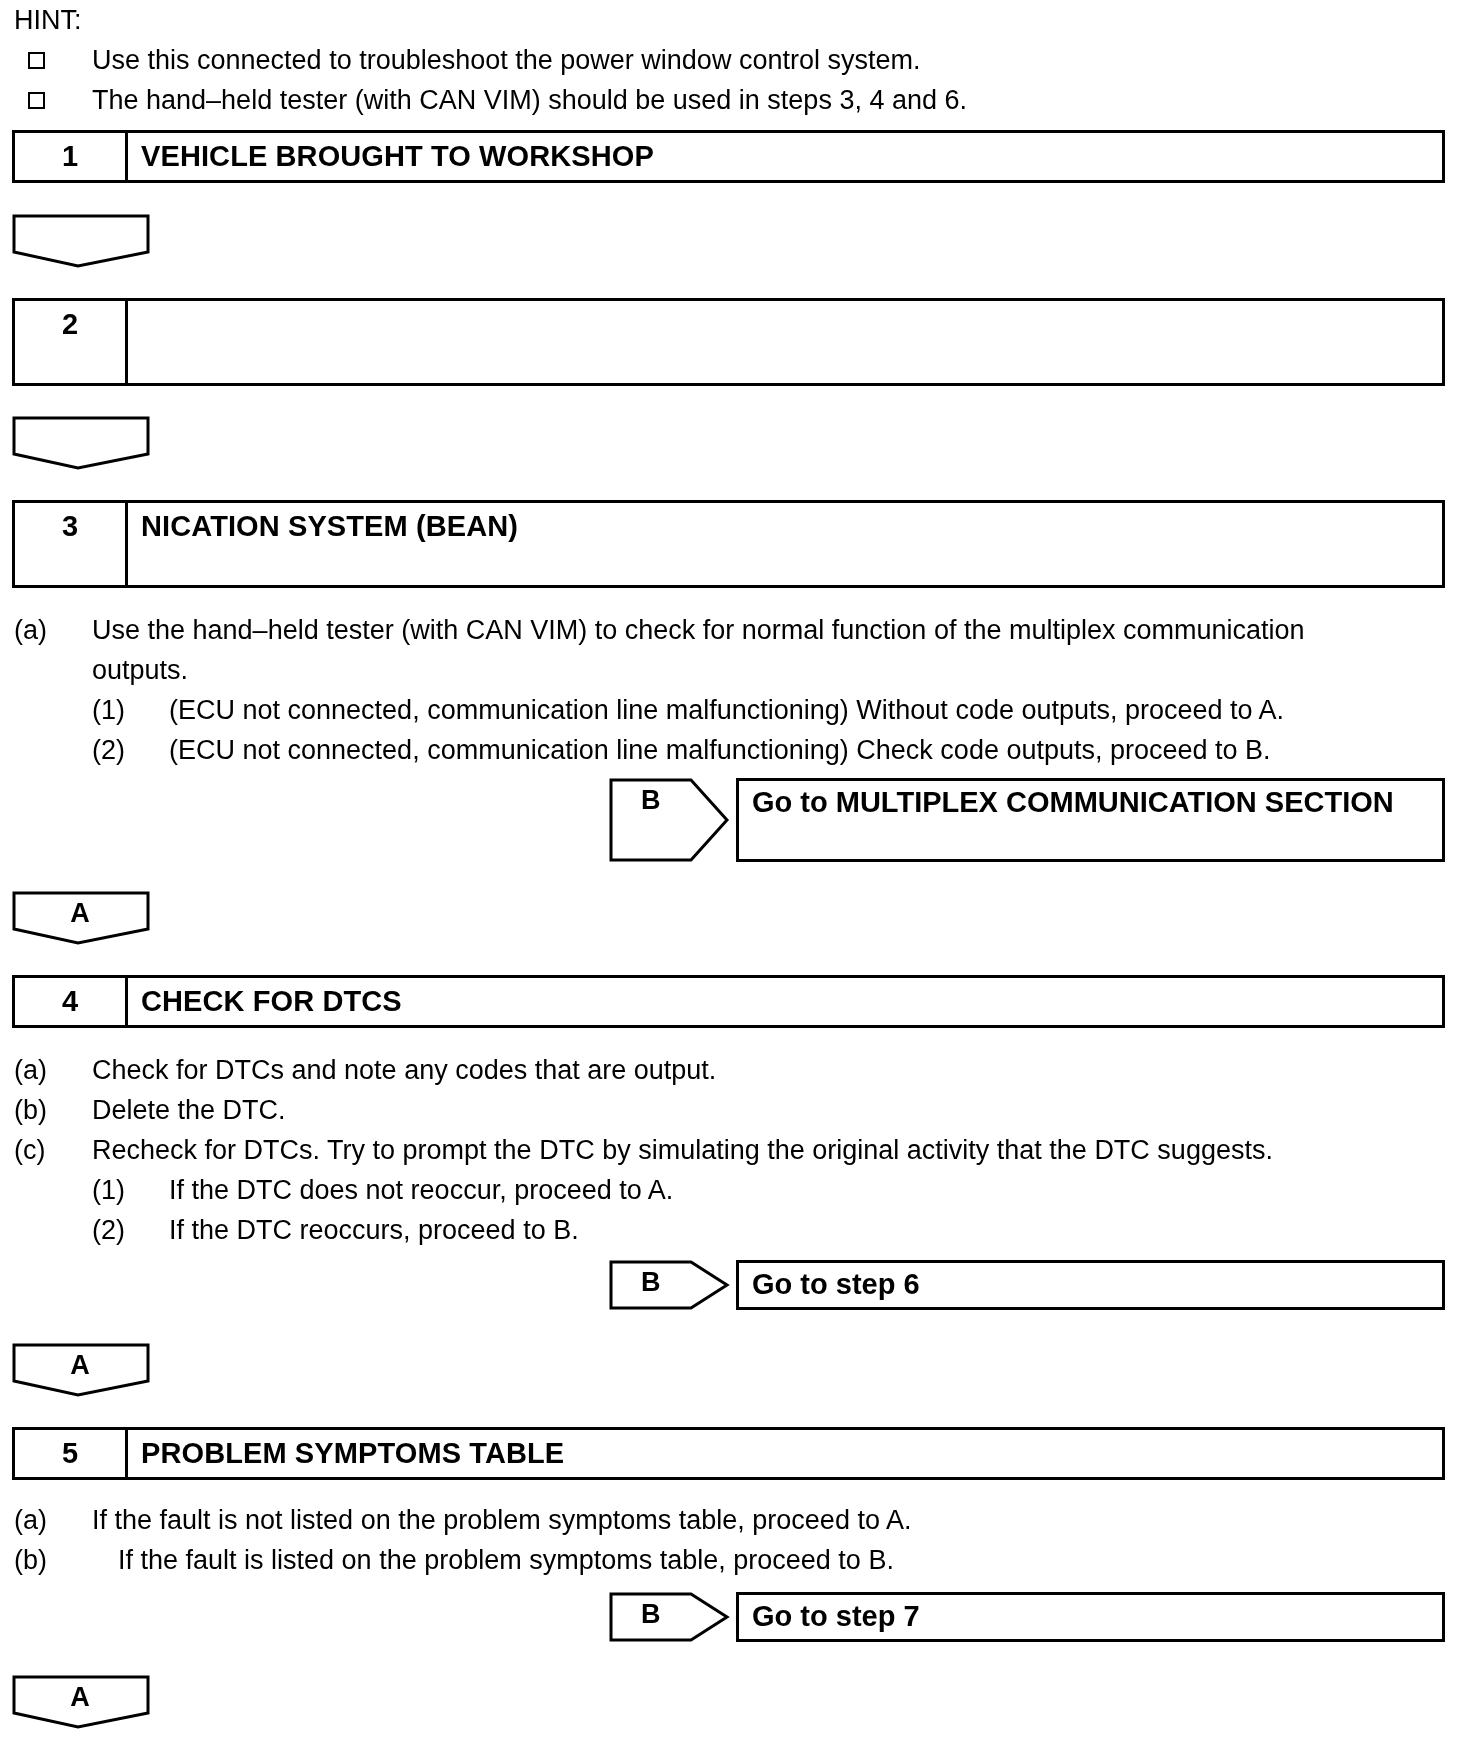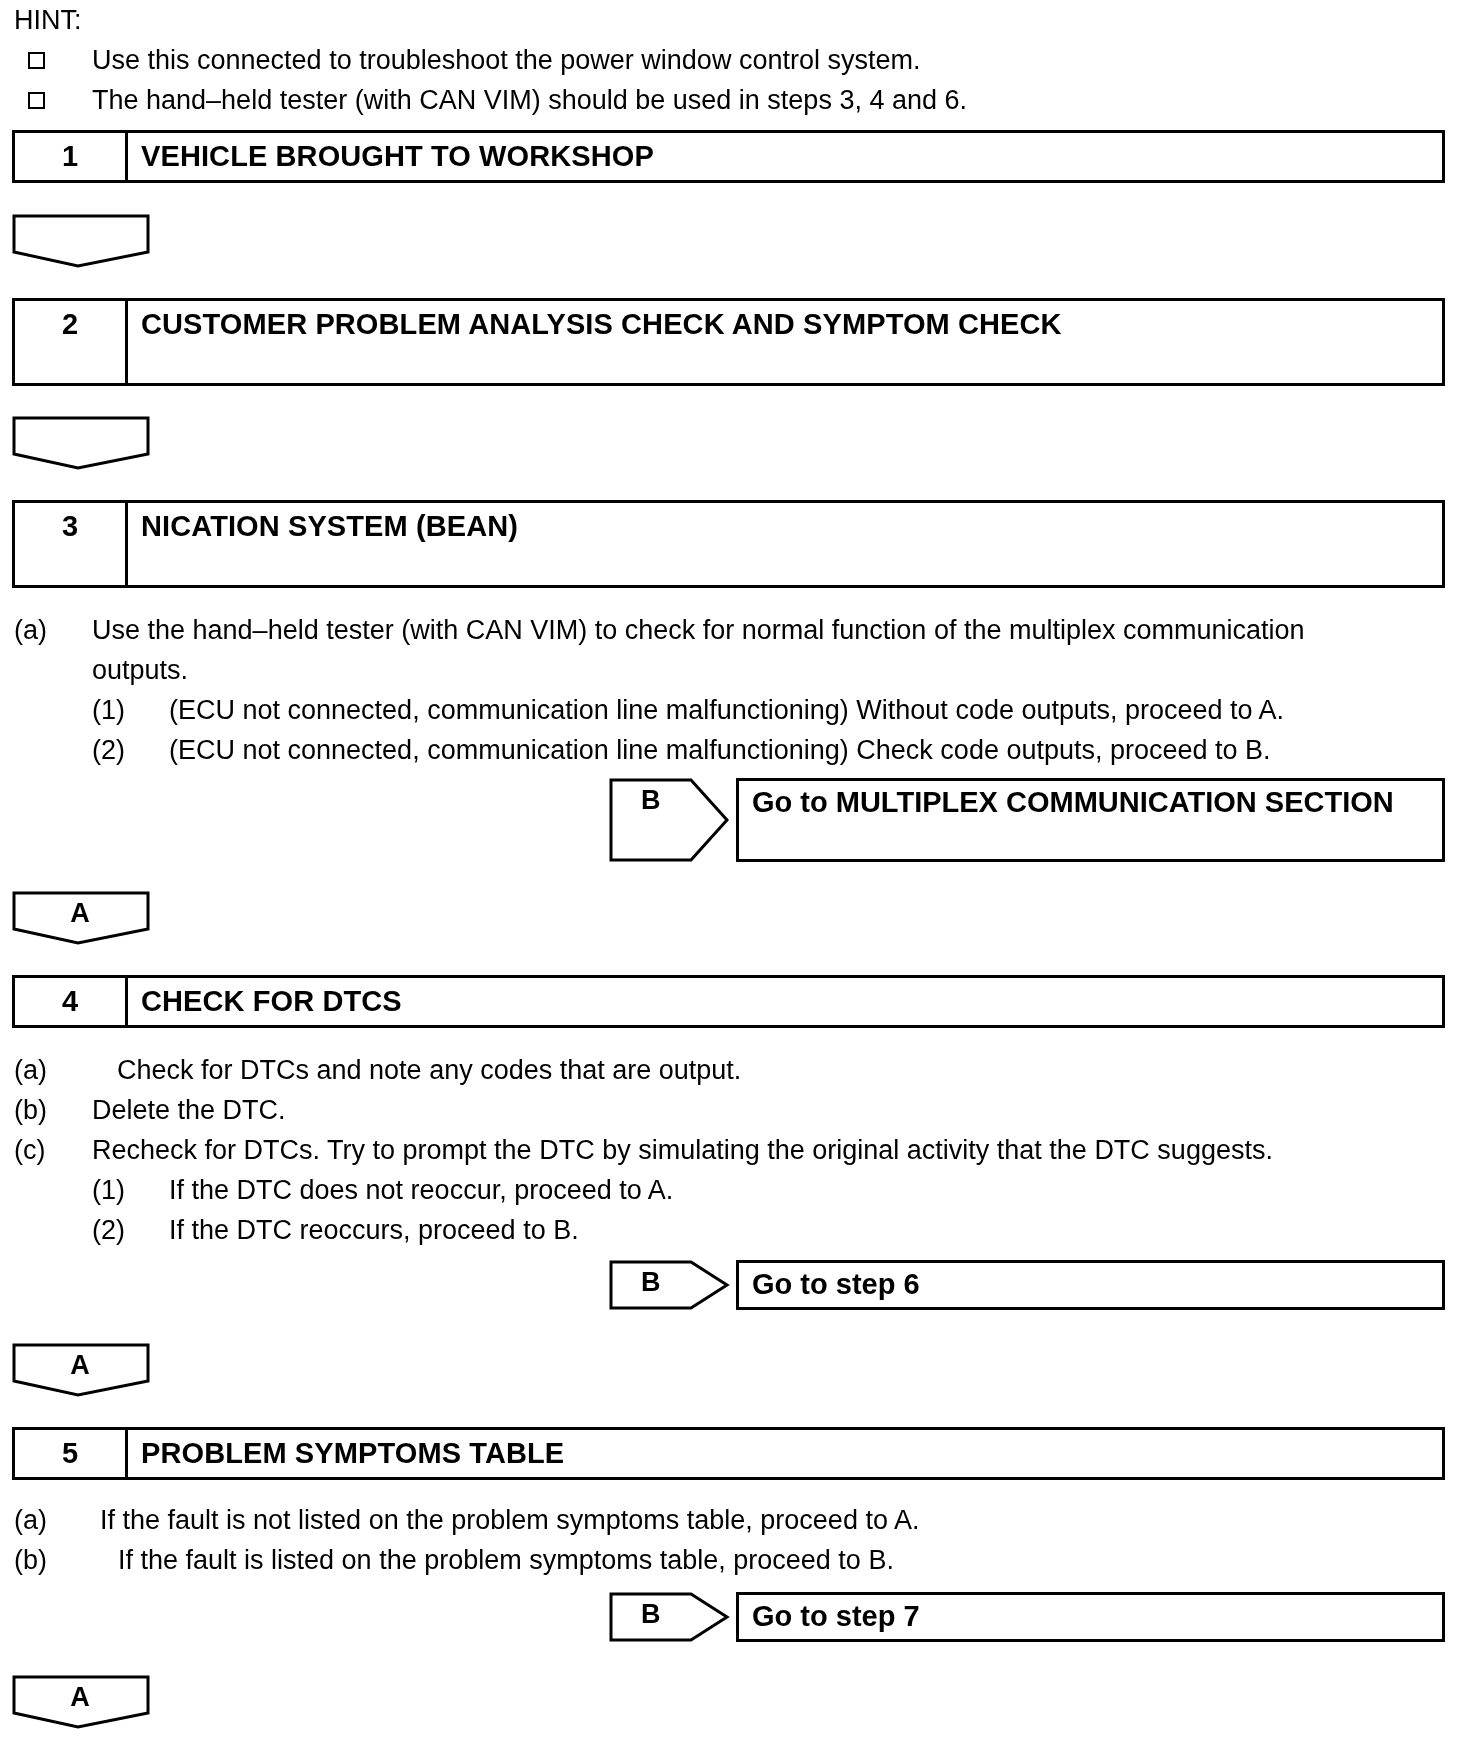--- a/index.html
+++ b/index.html
@@ -60,21 +60,20 @@
 
 <div class="flow-arrow" style="top:214px;">
   <svg width="140" height="56">
     <polygon points="2,2 136,2 136,38 66,52 2,38" fill="#fff" stroke="#000" stroke-width="3"></polygon>
   </svg>
   <div class="lbl"></div>
 </div>
 
 <div class="step" style="top:298px; height:88px;">
   <div class="num">2</div>
-  <div class="title">CUSTOMER PROBLEM ANALYSIS CHECK AND SYMPTOM CHECK</div>
 </div>
 
 <div class="flow-arrow" style="top:416px;">
   <svg width="140" height="56">
     <polygon points="2,2 136,2 136,38 66,52 2,38" fill="#fff" stroke="#000" stroke-width="3"></polygon>
   </svg>
   <div class="lbl"></div>
 </div>
 
 <div class="step" style="top:500px; height:88px;">
@@ -106,21 +105,21 @@
   </svg>
   <div class="lbl">A</div>
 </div>
 
 <div class="step" style="top:975px; height:53px;">
   <div class="num">4</div>
   <div class="title">CHECK FOR DTCS</div>
 </div>
 
 <div class="abs txt" style="left:14px; top:1050px;">(a)</div>
-<div class="abs txt" style="left:92px; top:1050px;margin-left:25px;">Check for DTCs and note any codes that are output.</div>
+<div class="abs txt" style="left:92px; top:1050px;">Check for DTCs and note any codes that are output.</div>
 <div class="abs txt" style="left:14px; top:1090px;">(b)</div>
 <div class="abs txt" style="left:92px; top:1090px;">Delete the DTC.</div>
 <div class="abs txt" style="left:14px; top:1130px;">(c)</div>
 <div class="abs txt" style="left:92px; top:1130px;">Recheck for DTCs. Try to prompt the DTC by simulating the original activity that the DTC suggests.</div>
 <div class="abs txt" style="left:92px; top:1170px;">(1)</div>
 <div class="abs txt" style="left:169px; top:1170px;">If the DTC does not reoccur, proceed to A.</div>
 <div class="abs txt" style="left:92px; top:1210px;">(2)</div>
 <div class="abs txt" style="left:169px; top:1210px;">If the DTC reoccurs, proceed to B.</div>
 
 <div class="branch" style="top:1260px; height:50px;">
@@ -137,21 +136,21 @@
   </svg>
   <div class="lbl">A</div>
 </div>
 
 <div class="step" style="top:1427px; height:53px;">
   <div class="num">5</div>
   <div class="title">PROBLEM SYMPTOMS TABLE</div>
 </div>
 
 <div class="abs txt" style="left:14px; top:1500px;">(a)</div>
-<div class="abs txt" style="left:92px; top:1500px;margin-left:8px;">If the fault is not listed on the problem symptoms table, proceed to A.</div>
+<div class="abs txt" style="left:92px; top:1500px;">If the fault is not listed on the problem symptoms table, proceed to A.</div>
 <div class="abs txt" style="left:14px; top:1540px;">(b)</div>
 <div class="abs txt" style="left:90px; top:1540px;margin-left:28px;">If the fault is listed on the problem symptoms table, proceed to B.</div>
 
 <div class="branch" style="top:1592px; height:50px;">
   <svg width="128" height="50">
     <polygon points="2,2 82,2 118,25 82,48 2,48" fill="#fff" stroke="#000" stroke-width="3"></polygon>
   </svg>
   <div class="blabel">B</div>
   <div class="goto">Go to step 7</div>
 </div>

